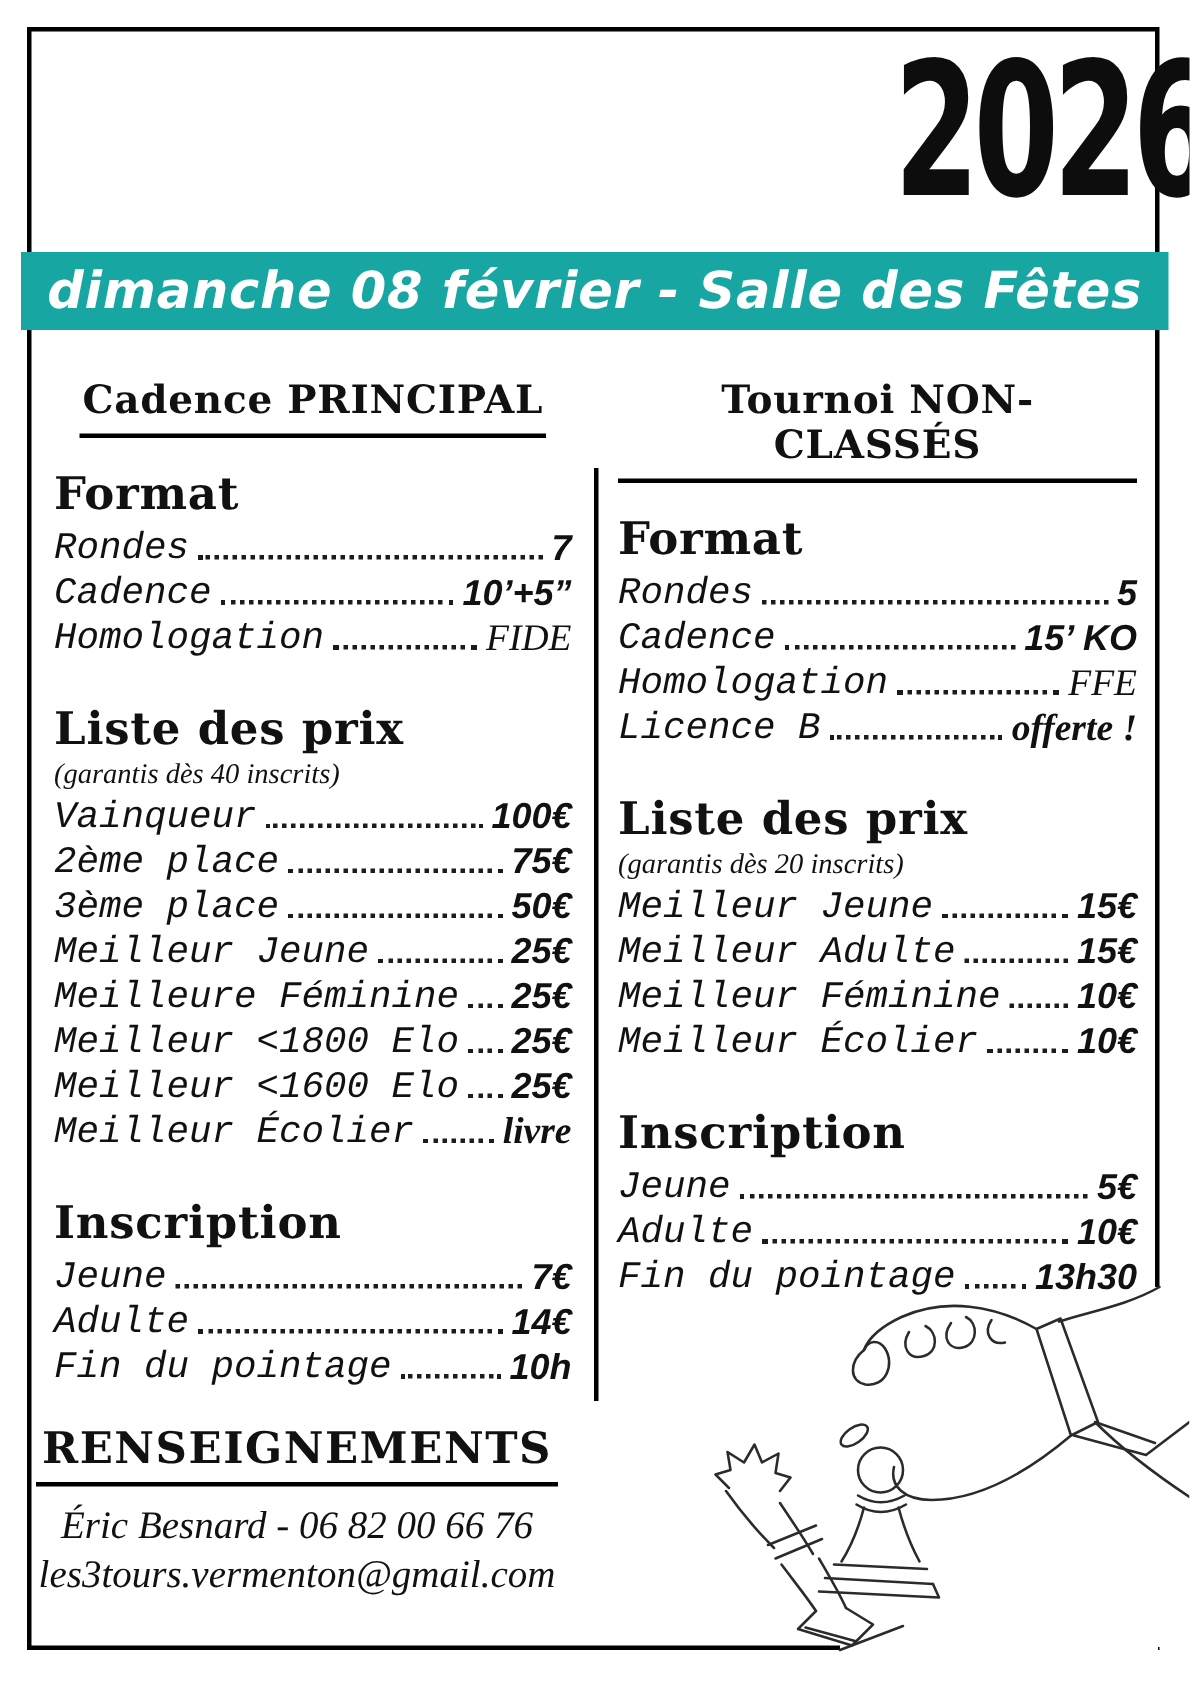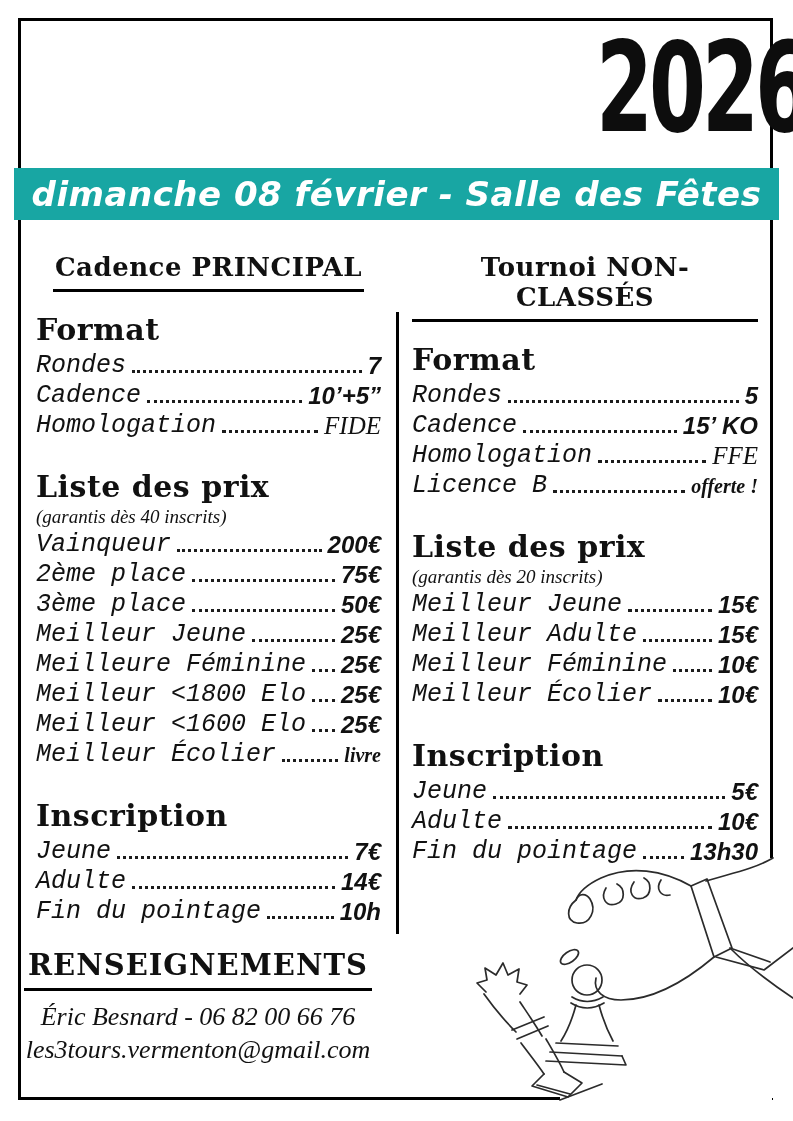--- a/index.html
+++ b/index.html
@@ -46,21 +46,21 @@
           line-height:21px;margin:-2px 0 3px;}
   .sec{margin-bottom:8px;}
   .sec + .sec .sec-heading{margin-top:28px;}
 
   .row{display:flex;align-items:flex-end;line-height:30px;}
   .lbl{font-family:Liberation Mono, monospace;font-style:italic;font-size:25px;white-space:nowrap;}
   .dots{flex:1;border-bottom:3px dotted #1c1c1c;margin:0 6px 8px;min-width:12px;}
   .val{font-family:"Liberation Sans",sans-serif;font-style:italic;font-weight:bold;
        font-size:24px;white-space:nowrap;}
   .val.light{font-family:"Liberation Serif",serif;font-weight:normal;font-size:25px;}
-  .val.script{font-family:"Liberation Serif",serif;font-size:20px;}
+  .val.script{font-family:"Liberation Serif",serif;font-size:25px;}
 
   
   .contact{position:absolute;left:24px;top:948px;width:348px;text-align:center;}
   .contact-title-inner{display:inline-block;font-family:"DejaVu Serif",serif;font-weight:bold;
        font-size:29px;letter-spacing:1px;border-bottom:3px solid #000;padding:0 4px 6px;}
   .contact-line{font-family:"Liberation Serif",serif;font-style:italic;font-size:26px;
        line-height:33px;}
   .contact-line.first{margin-top:9px;}
 
   
@@ -107,21 +107,21 @@
       <span class="val light">FIDE</span>
     </div>
   </div>
 
   <div class="sec">
     <div class="sec-heading">Liste des prix</div>
     <div class="sec-note">(garantis dès 40 inscrits)</div>
     <div class="row">
       <span class="lbl">Vainqueur</span>
       <span class="dots"></span>
-      <span class="val">200€</span>
+      <span class="val">100€</span>
     </div>
     <div class="row">
       <span class="lbl">2ème place</span>
       <span class="dots"></span>
       <span class="val">75€</span>
     </div>
     <div class="row">
       <span class="lbl">3ème place</span>
       <span class="dots"></span>
       <span class="val">50€</span>

